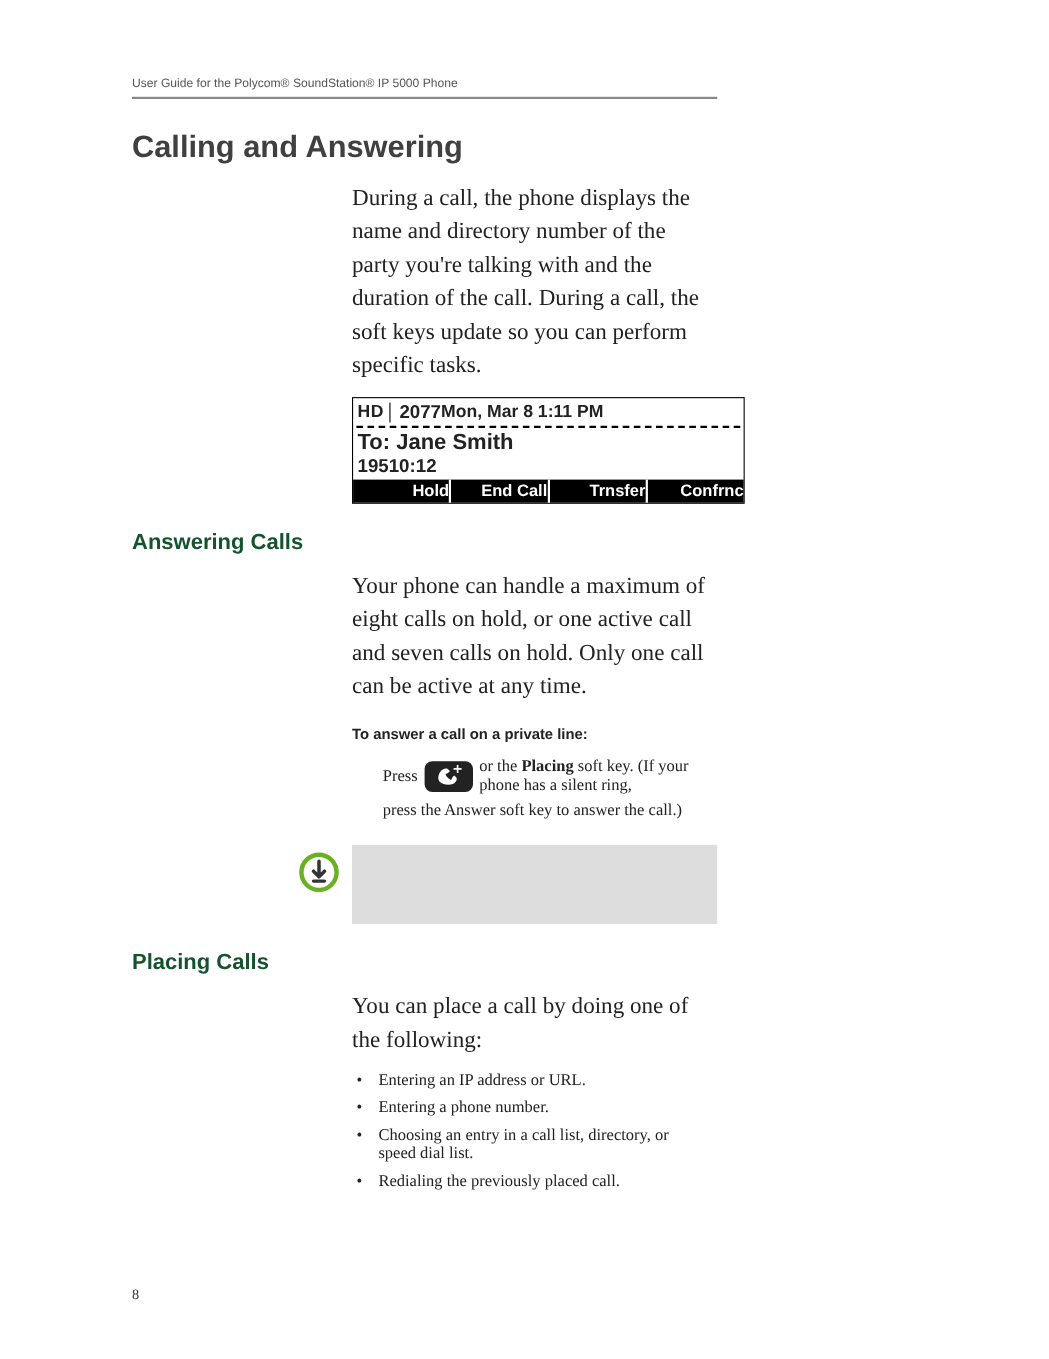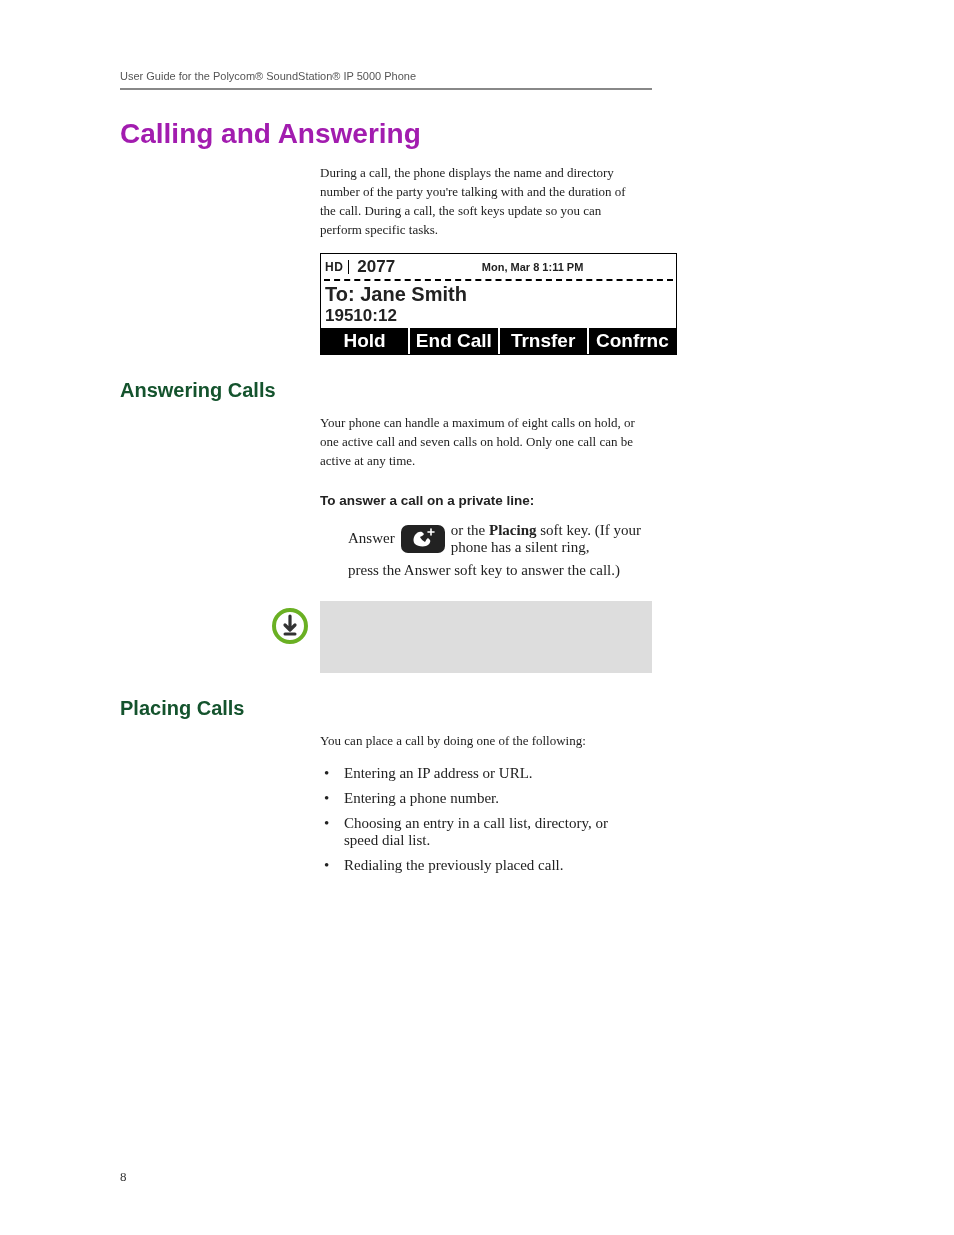--- a/index.html
+++ b/index.html
@@ -22,29 +22,29 @@
     margin-bottom: 6px;
   }
   .rule {
     border-top: 2px solid #888;
     margin-bottom: 28px;
   }
   h1.section-title {
     font-family: Verdana, Arial, sans-serif;
     font-weight: 700;
     font-size: 28px;
-    color: #a21caf;
+    color: #404040;
     margin: 0 0 14px 0;
   }
   .body-col {
     margin-left: 200px;
     margin-right: 10px;
   }
   p.body {
-    font-size: 13px;
+    font-size: 21px;
     line-height: 1.45;
     margin: 0 0 14px 0;
   }
   a.link {
     color: #0b4ea8;
     text-decoration: none;
   }
   
   .phone-figure {
     border: 1px solid #000;
@@ -53,28 +53,28 @@
     background: #fff;
     font-family: Arial, sans-serif;
   }
   .phone-top {
     display: flex;
     align-items: center;
     padding: 3px 6px 0 4px;
     font-weight: 700;
   }
   .hd-badge {
-    font-size: 12px;
+    font-size: 16px;
     letter-spacing: 0.5px;
     border-right: 1px solid #000;
     padding-right: 5px;
     margin-right: 8px;
   }
   .ext { font-size: 17px; flex: 0 0 auto; }
-  .phone-date { flex: 1; text-align: center; font-size: 11px; }
+  .phone-date { flex: 1; text-align: left; font-size: 16px; }
   .phone-divider {
     border-top: 2px dashed #000;
     margin: 2px 3px 0 3px;
   }
   .phone-to {
     font-size: 20px;
     font-weight: 700;
     padding: 2px 4px 0 4px;
   }
   .phone-row2 {
@@ -84,22 +84,22 @@
     font-weight: 700;
     padding: 0 6px 2px 4px;
   }
   .phone-softkeys {
     display: flex;
     background: #000;
     color: #fff;
   }
   .phone-softkeys .sk {
     flex: 1;
-    text-align: center;
-    font-size: 19px;
+    text-align: right;
+    font-size: 15px;
     font-weight: 700;
     padding: 2px 0;
     border-right: 2px solid #fff;
   }
   .phone-softkeys .sk:last-child { border-right: none; }
 
   h2.sub-title {
     font-family: Verdana, Arial, sans-serif;
     font-weight: 700;
     font-size: 20px;
@@ -217,21 +217,21 @@
   </div>
 
   <h2 class="sub-title">Answering Calls</h2>
 
   <div class="body-col">
     <p class="body">Your phone can handle a maximum of eight calls on hold, or one active call and seven calls on hold. Only one call can be active at any time.</p>
 
     <div class="procedure-head">To answer a call on a private line:</div>
 
     <div class="step-row">
-      <span>Answer</span>
+      <span>Press</span>
       <span class="call-btn">
         <svg width="28" height="22" viewBox="0 0 28 22">
           <path d="M6 16 C4 14 4 10 6 7 C8 4 11 3 13 4 L15 6 C14 8 12 8 11 9 C12 11 14 13 16 14 C17 13 17 11 19 10 L21 12 C22 14 20 17 17 18 C13 19 8 18 6 16 Z" fill="#fff"></path>
           <path d="M19 4 L25 4 M22 1 L22 7" stroke="#fff" stroke-width="1.6" stroke-linecap="round"></path>
         </svg>
       </span>
       <span>
         <span> or the </span><span class="bold">Placing</span><span> soft key. (If your phone has a silent ring,</span>
       </span>
     </div>

